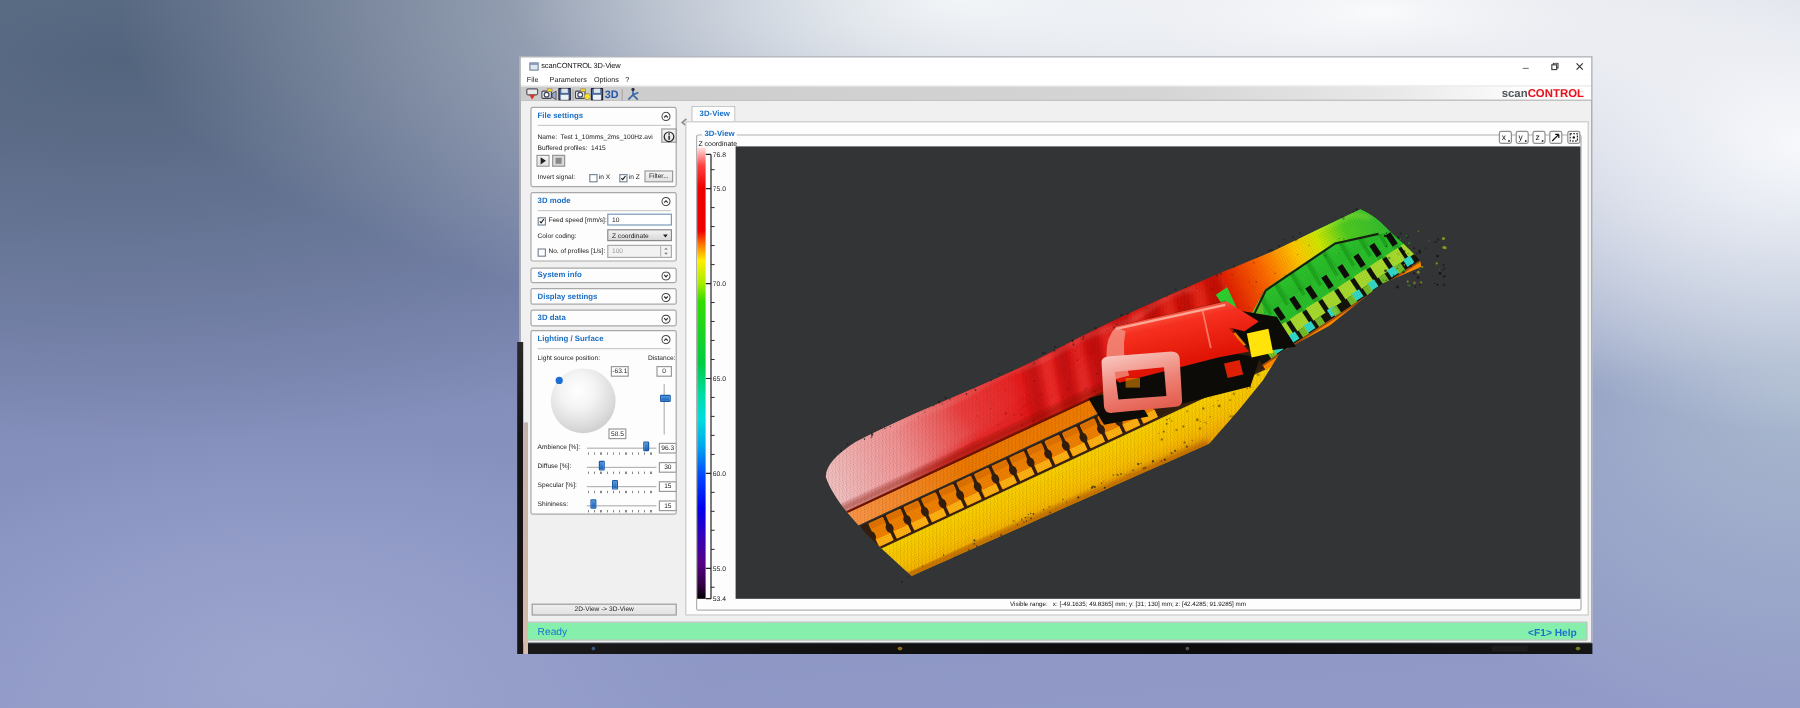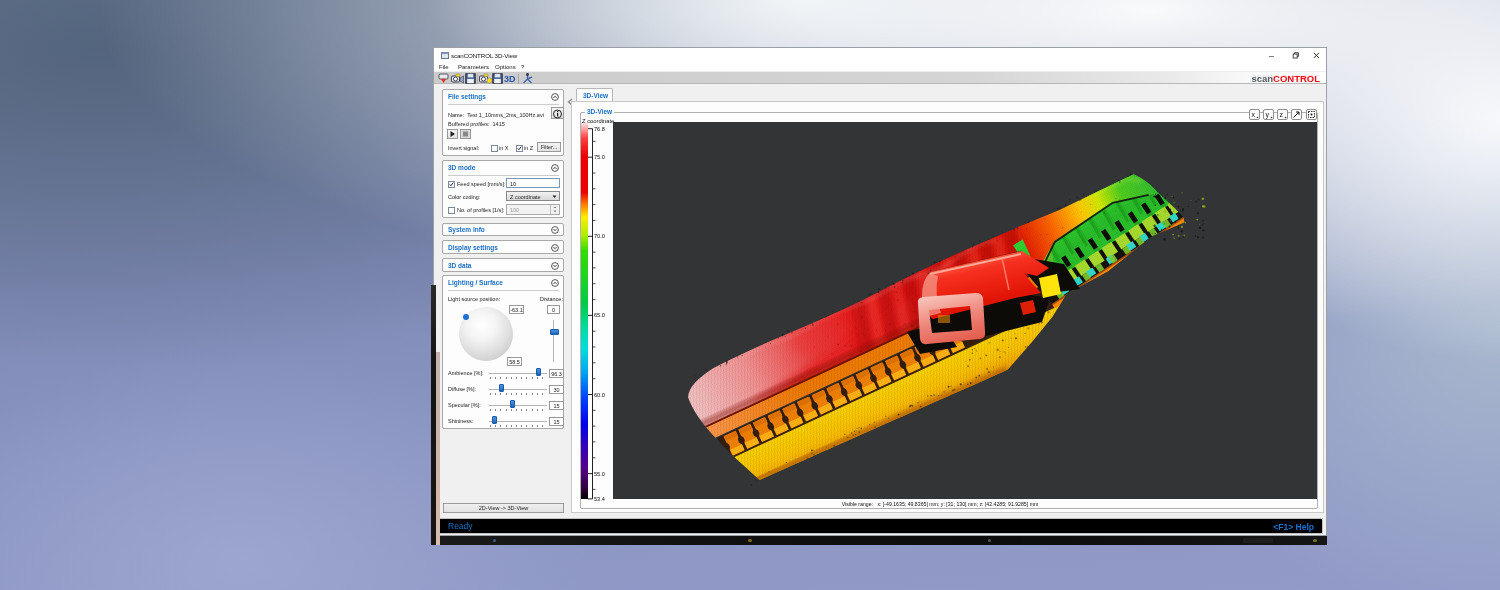--- a/index.html
+++ b/index.html
@@ -30,21 +30,21 @@
   .glbl{position:absolute;font-size:5.5px;color:#999;white-space:nowrap;}
   .inp{position:absolute;background:#fff;border:1px solid #7a99b8;box-sizing:border-box;font-size:5.5px;color:#222;overflow:hidden;}
   .cb{position:absolute;width:6.5px;height:6.5px;background:#fff;border:1px solid #7a8a9a;box-sizing:border-box;}
   .btn{position:absolute;background:linear-gradient(#f4f4f4,#e2e2e2);border:1px solid #999;box-sizing:border-box;text-align:center;color:#222;}
   .track{position:absolute;height:1px;background:#b5b5b5;}
   .vtrack{position:absolute;width:1px;background:#b5b5b5;}
   .thumb{position:absolute;width:5px;height:8px;background:linear-gradient(#4f94e0,#1b64b8);border:1px solid #1b5ba8;box-sizing:border-box;border-radius:1px;}
   .ticks{position:absolute;height:2px;
      background-image:repeating-linear-gradient(90deg,#888 0px,#888 1px,transparent 1px,transparent 5.2px);}
   .valbox{position:absolute;background:#fff;border:1px solid #999;box-sizing:border-box;font-size:5.5px;color:#222;text-align:center;}
-  #status{position:absolute;left:5px;top:470px;width:884px;height:16px;background:#000000;border:1px solid #c2c2c2;box-sizing:border-box;border-radius:1px;}
+  #status{position:absolute;left:5px;top:470px;width:884px;height:16px;background:#86efac;border:1px solid #c2c2c2;box-sizing:border-box;border-radius:1px;}
   .blue{color:#1873cc;}
   .tinybtn{position:absolute;width:11px;height:11px;background:#fdfdfd;border:1px solid #909090;border-radius:2px;box-sizing:border-box;}
 </style>
 </head>
 <body>
 <div id="root">
   <div id="bg"></div>
   <div id="win">
     <div id="titlebar">
       <svg class="abs" style="left:7px;top:3px" width="8" height="8" viewBox="0 0 8 8">

